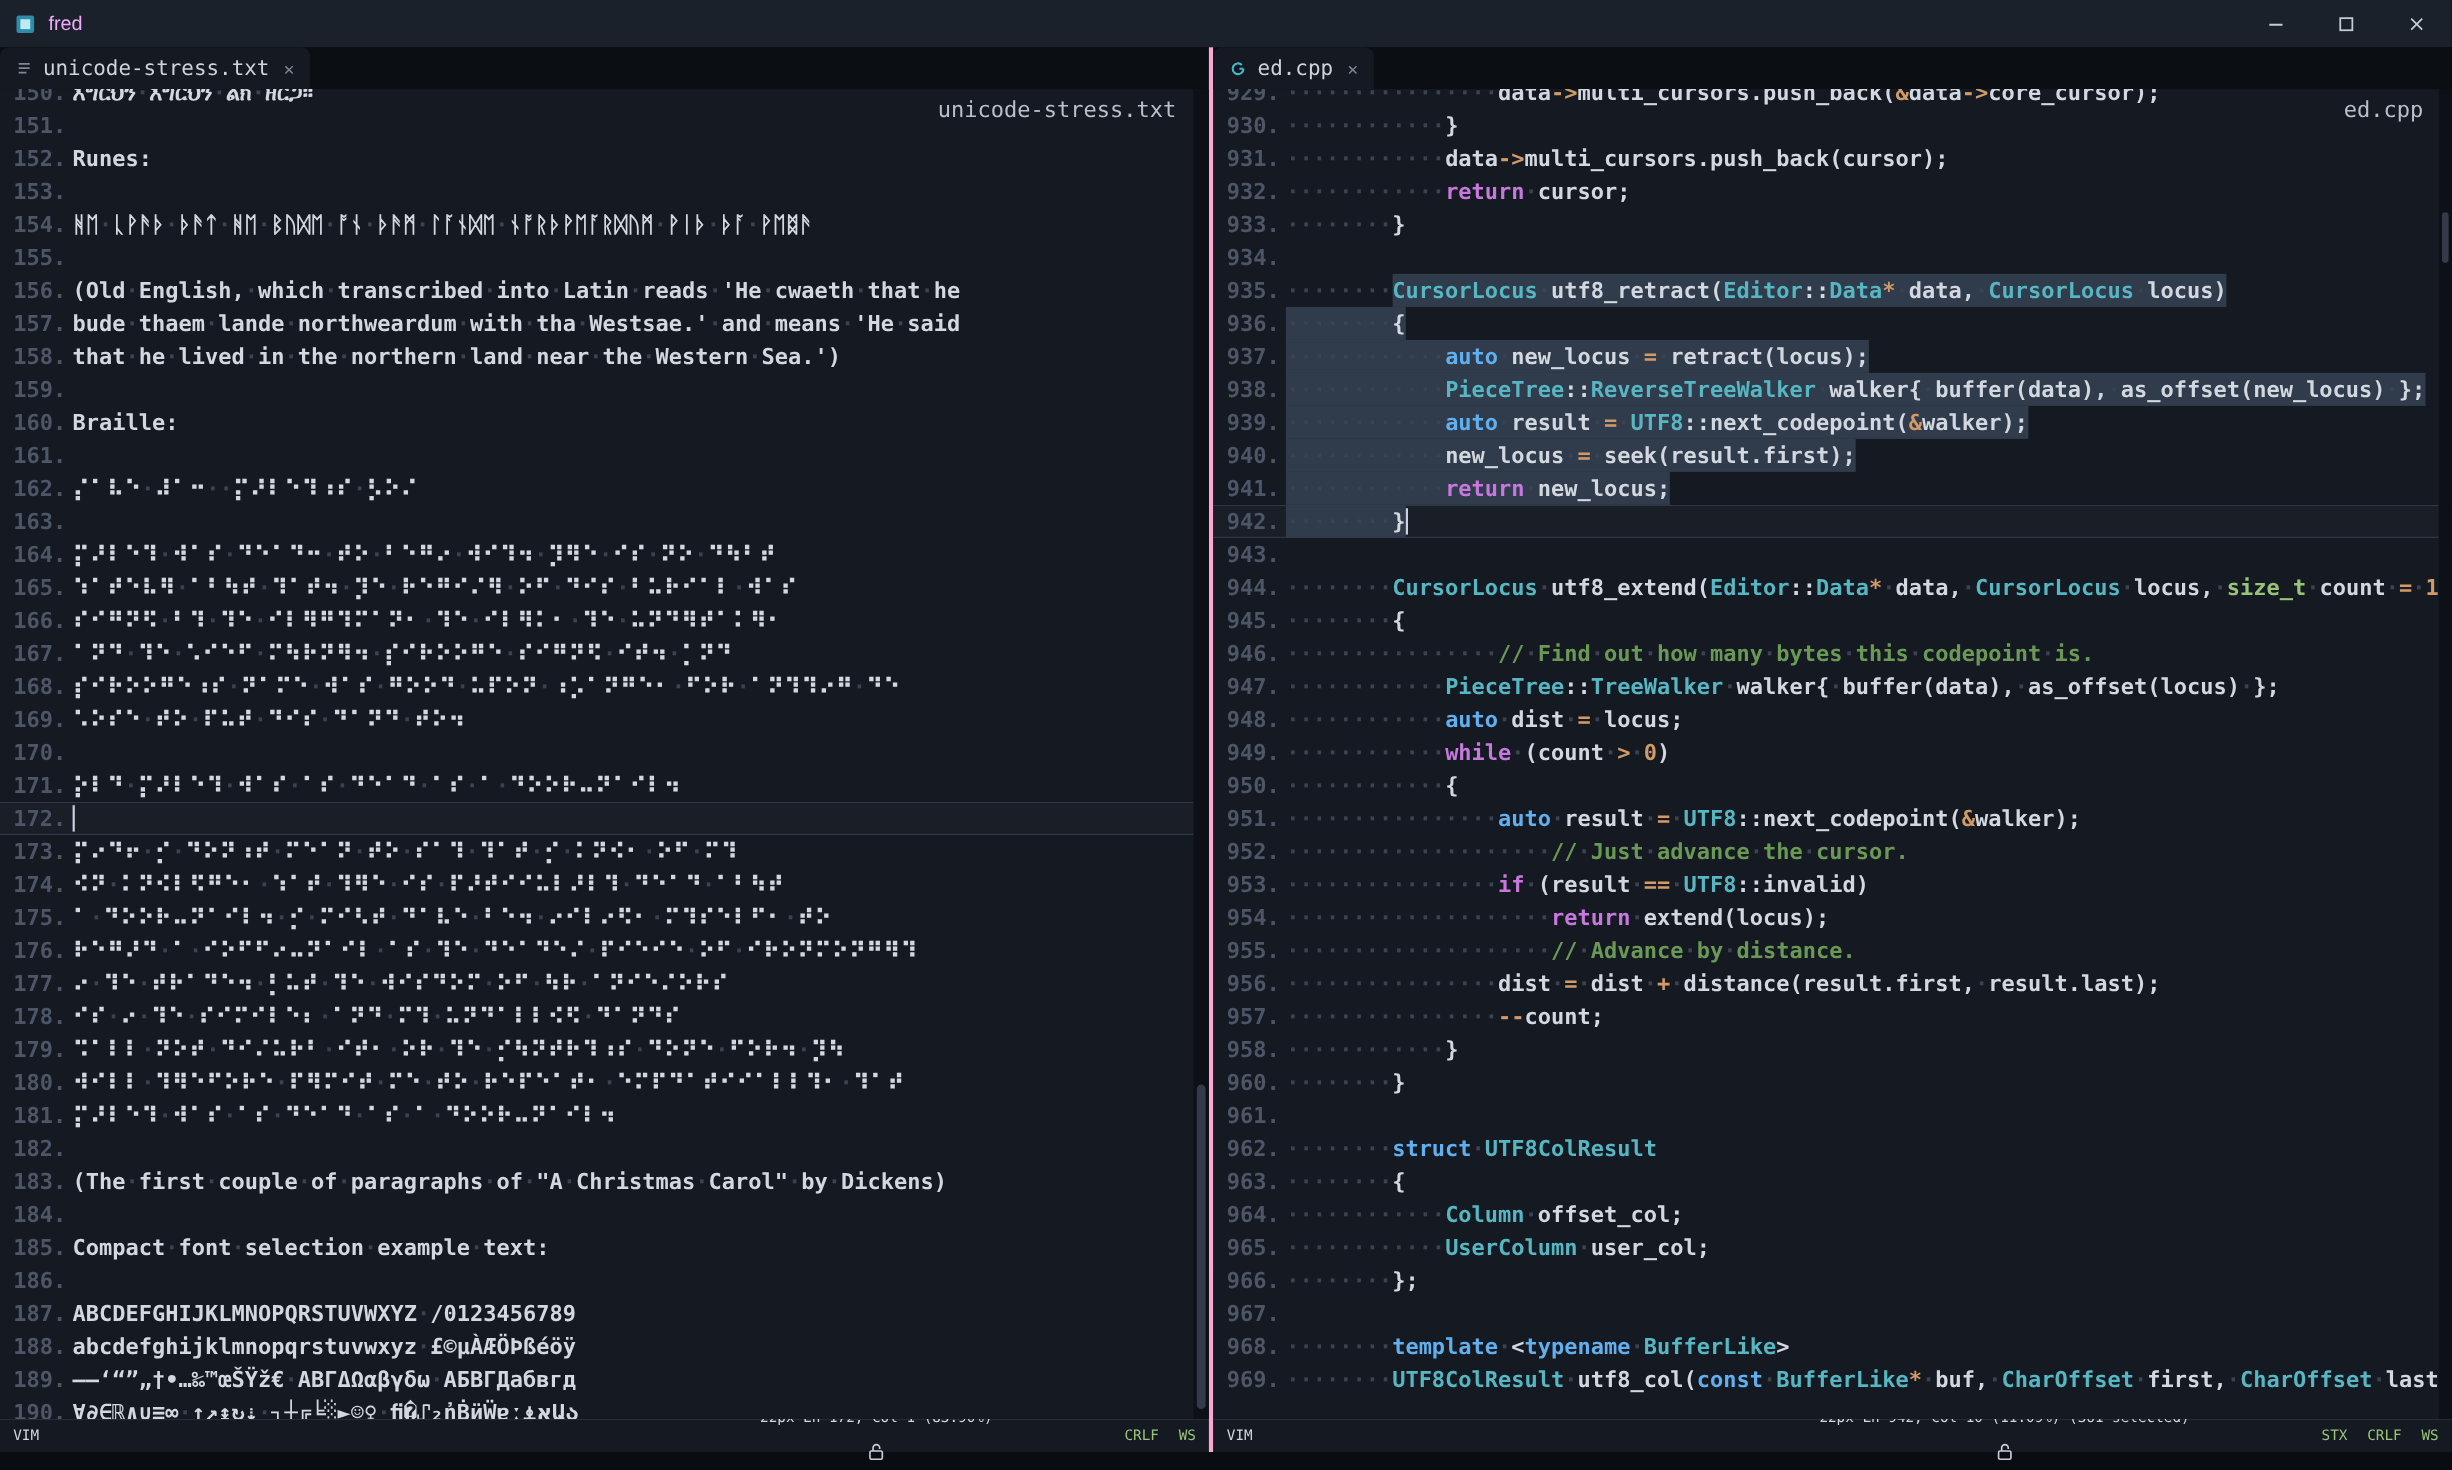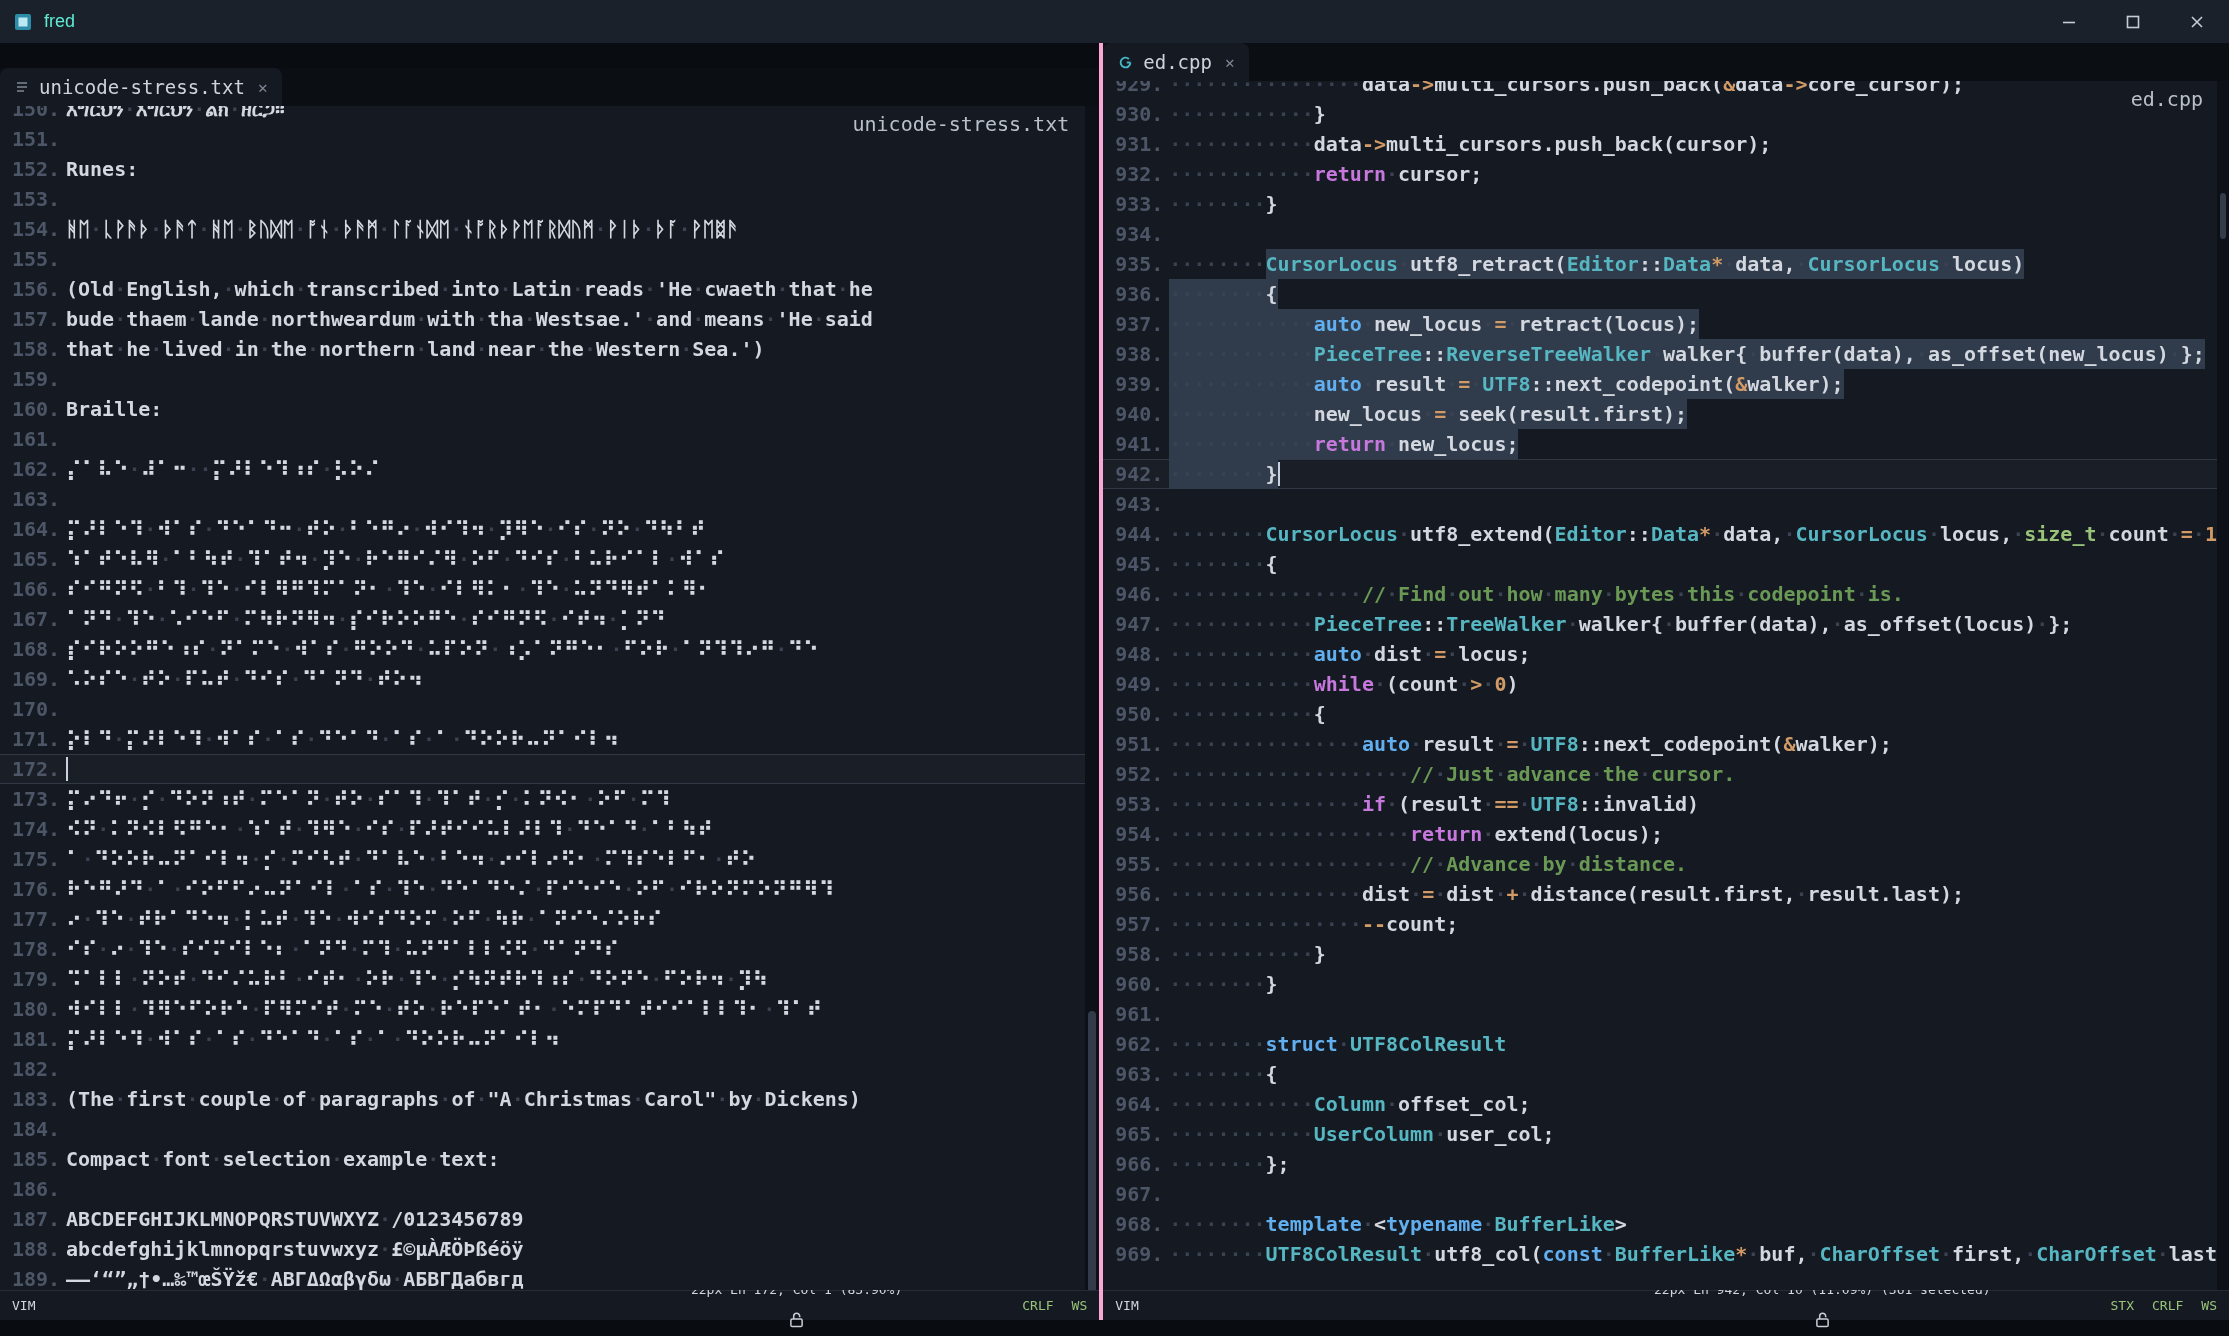--- a/index.html
+++ b/index.html
@@ -1,30 +1,30 @@
 <!DOCTYPE html>
 <html><head>
 <meta charset="utf-8">
 <style>
   * { margin:0; padding:0; box-sizing:border-box; }
   html,body { width:2229px; height:1336px; overflow:hidden; background:#090c10;
               font-family:"DejaVu Sans Mono","DejaVu Sans",monospace; }
 
   
   .titlebar { height:43px; background:#1b212a; display:flex; align-items:center;
-              padding-left:12px; color:#5eead4; }
+              padding-left:12px; color:#f0abfc; }
   .app-icon { width:22px; height:22px; margin-right:10px; display:inline-flex; }
   .win-title { font-family:"Liberation Sans","DejaVu Sans",sans-serif; font-size:18px; }
   .win-controls { margin-left:auto; display:flex; height:43px; }
   .win-btn { width:64px; height:43px; display:flex; align-items:center; justify-content:center; }
 
   
   .main { display:flex; height:1277px; }
   .pane { display:flex; flex-direction:column; position:relative; }
-  .pane.left { width:1111px;margin-top:25px; }
+  .pane.left { width:1111px; }
   .pane.right { flex:1; border-left:4px solid #f9a8d4; }
 
   
   .tabrow { height:38px; background:#0b0e13; display:flex; align-items:stretch; }
   .tab { display:flex; align-items:center; gap:9px; padding:0 14px; background:#151a22;
          border-radius:8px 8px 0 0; color:#ced3db; font-size:19px; }
   .tab .close { color:#7e8796; font-size:16px; margin-left:4px; }
 
   
   .editor { flex:1; position:relative; overflow:hidden; background:#151a22; }

